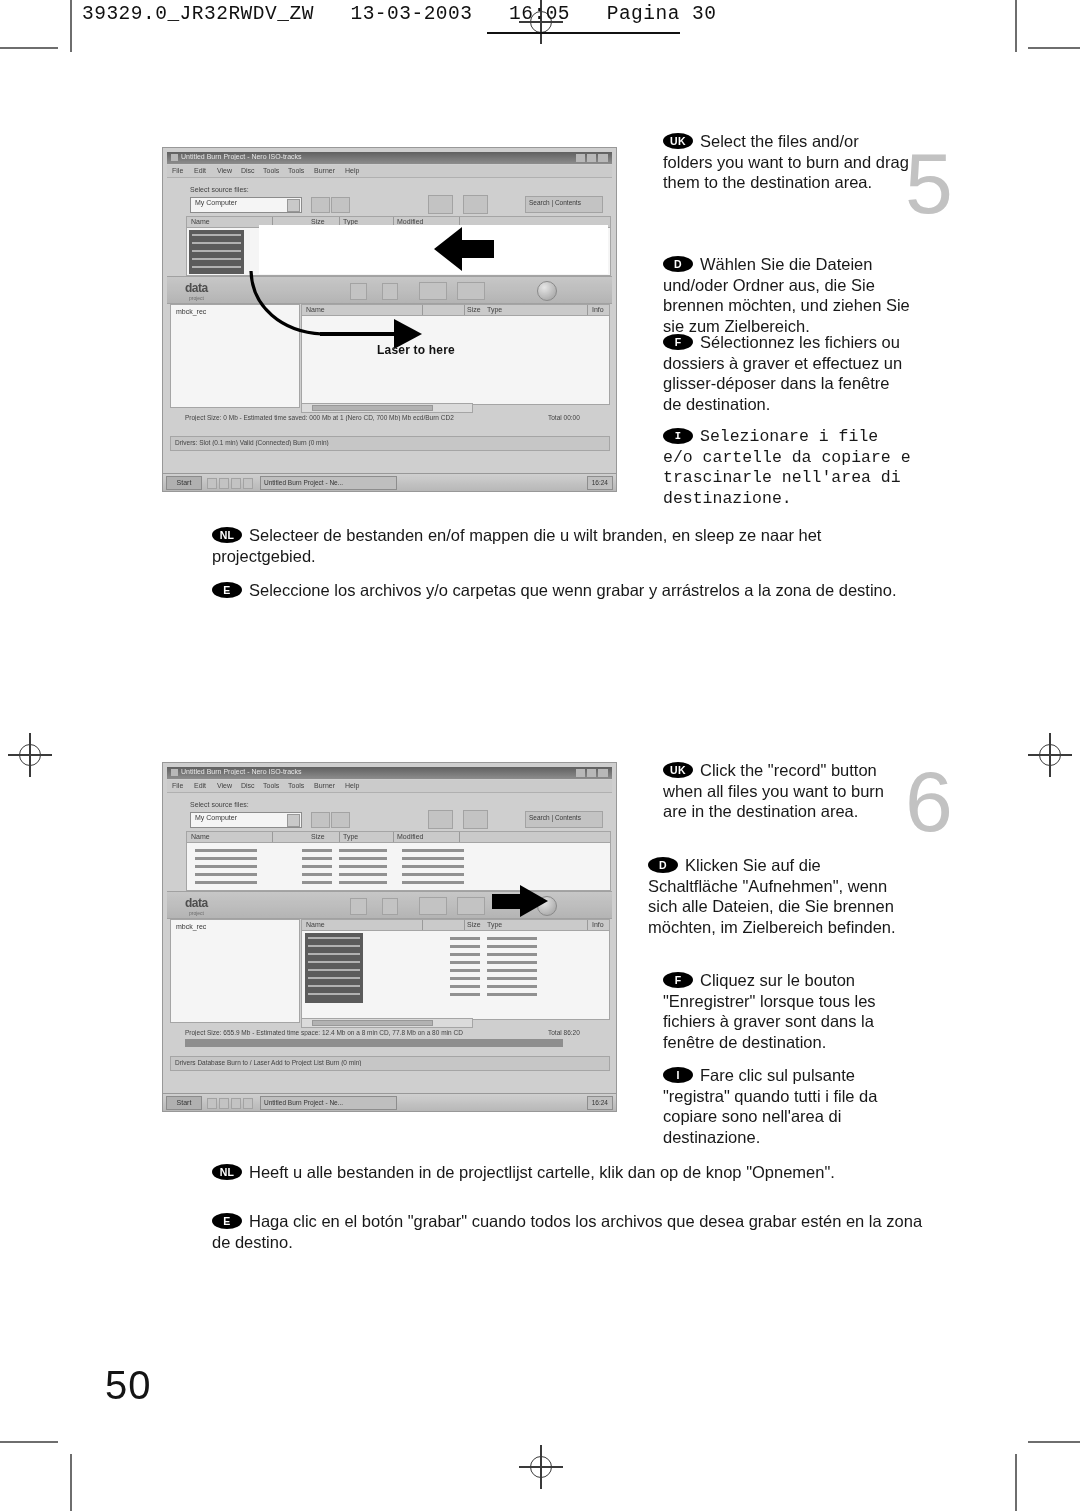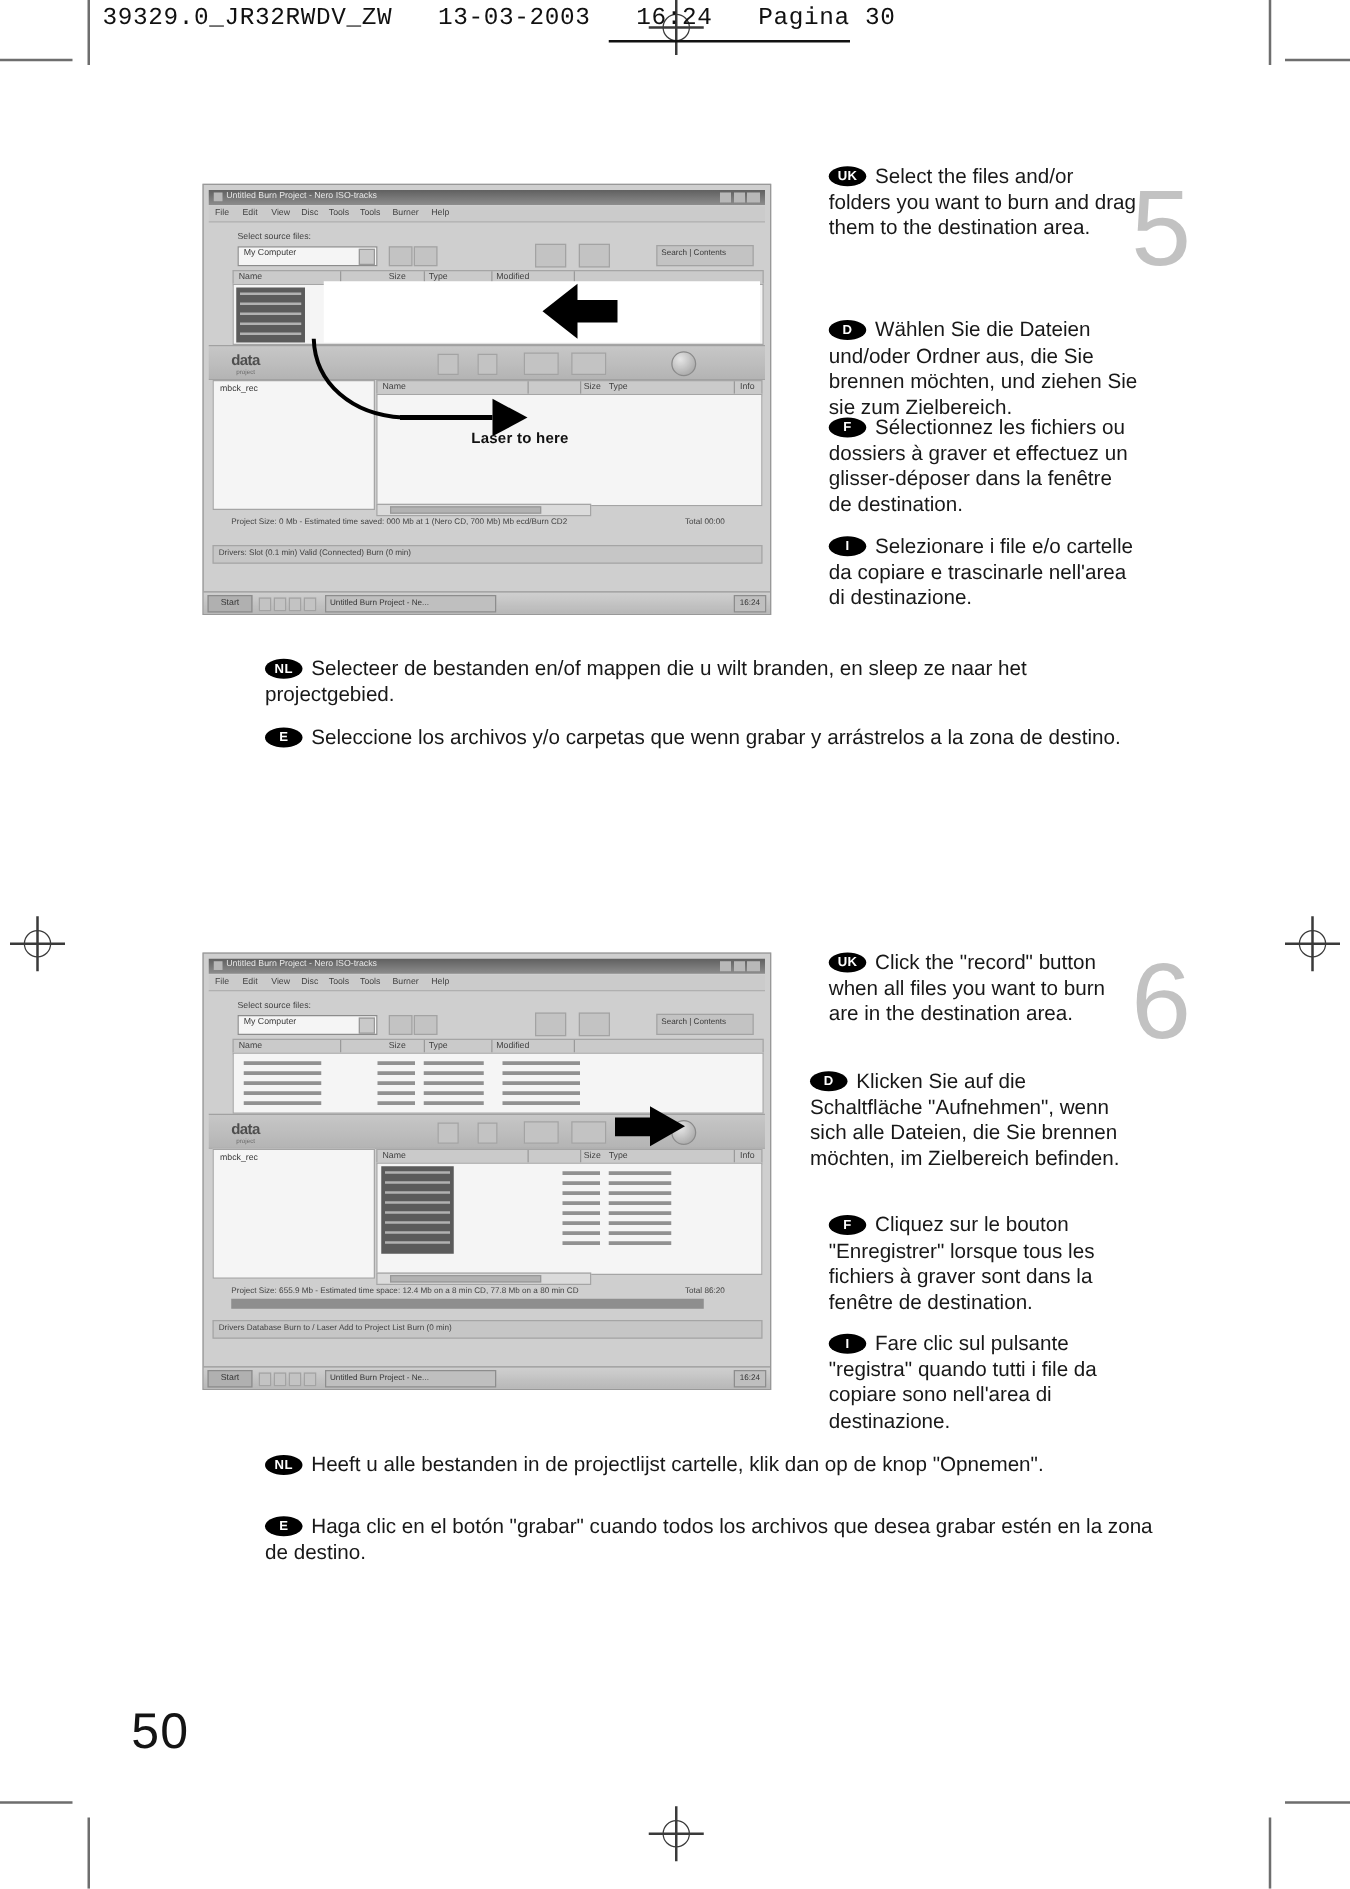--- a/index.html
+++ b/index.html
@@ -389,21 +389,21 @@
   <div class="hl"></div>
   <div class="vl"></div>
 </div>
 
 <div class="reg-mark" style="left:519px; top:1445px;">
   <div class="circ"></div>
   <div class="hl"></div>
   <div class="vl"></div>
 </div>
 
-<div class="slug">39329.0_JR32RWDV_ZW   13-03-2003   16:24   Pagina 30</div>
+<div class="slug">39329.0_JR32RWDV_ZW   13-03-2003   16:05   Pagina 30</div>
 <div class="slug-underline"></div>
 
 <div class="big-num" style="left:905px; top:140px;">5</div>
 
 <div class="shot" style="left:162px; top:147px; width:455px; height:345px;">
   <div class="win">
 
     <div class="win-title">
       <div class="sysbtn"></div>
       <div class="t">Untitled Burn Project - Nero ISO-tracks</div>
@@ -541,21 +541,21 @@
 
 <div class="para narrow" style="left:663px; top:131px;">
   <span class="flag">UK</span><span>Select the files and/or folders you want to burn and drag them to the destination area.</span>
 </div>
 <div class="para narrow" style="left:663px; top:254px;">
   <span class="flag">D</span><span>Wählen Sie die Dateien und/oder Ordner aus, die Sie brennen möchten, und ziehen Sie sie zum Zielbereich.</span>
 </div>
 <div class="para narrow" style="left:663px; top:332px;">
   <span class="flag">F</span><span>Sélectionnez les fichiers ou dossiers à graver et effectuez un glisser-déposer dans la fenêtre de destination.</span>
 </div>
-<div class="para narrow" style="left:663px; top:427px;">
+<div class="para narrow" style="left:663px; top:427px;font-family:Liberation Mono, monospace;">
   <span class="flag">I</span><span>Selezionare i file e/o cartelle da copiare e trascinarle nell'area di destinazione.</span>
 </div>
 
 <div class="para wide" style="left:212px; top:525px;">
   <span class="flag">NL</span><span>Selecteer de bestanden en/of mappen die u wilt branden, en sleep ze naar het projectgebied.</span>
 </div>
 <div class="para wide" style="left:212px; top:580px;">
   <span class="flag">E</span><span>Seleccione los archivos y/o carpetas que wenn grabar y arrástrelos a la zona de destino.</span>
 </div>
 

